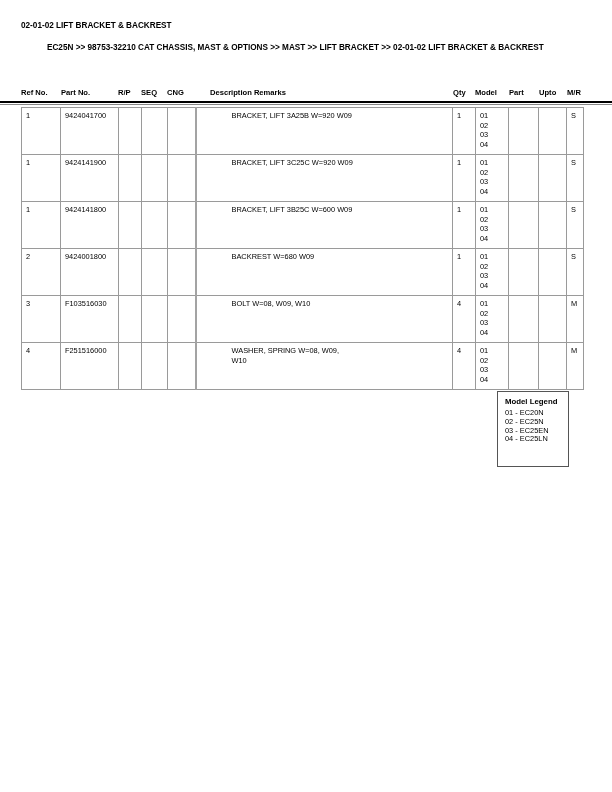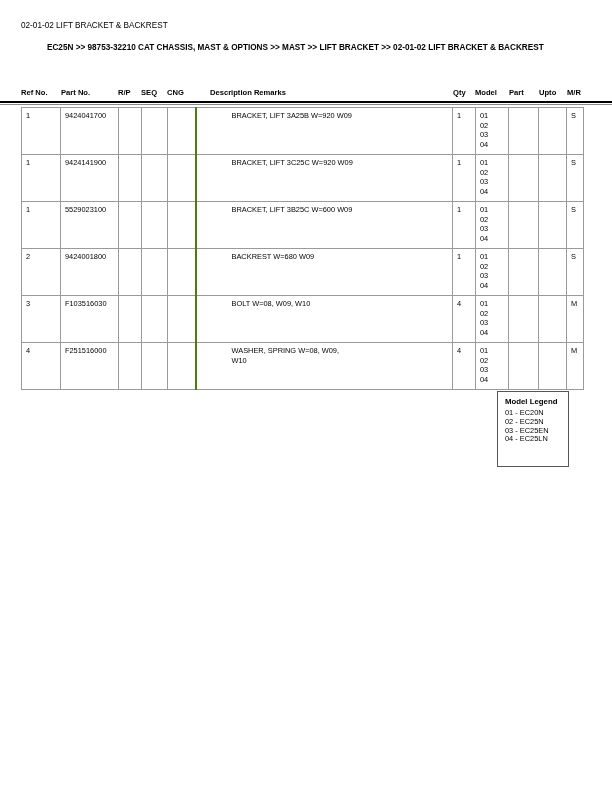--- a/index.html
+++ b/index.html
@@ -1,26 +1,26 @@
 <!DOCTYPE html>
 <html><head>
 <meta charset="utf-8">
 <style>
   html, body { margin:0; padding:0; background:#ffffff; }
   body { width:612px; height:792px; position:relative; overflow:hidden;
          font-family:"Liberation Sans", sans-serif; color:#000; }
-  .title { position:absolute; left:21px; top:21px; font-size:8.2px; font-weight:normal; }
+  .title { position:absolute; left:21px; top:21px; font-size:8.2px; font-weight:bold; }
   .crumb { position:absolute; left:21px; top:43px; font-size:8.2px; font-weight:bold; white-space:nowrap;padding-left:26px; }
   .hdr { position:absolute; top:88px; left:0; width:490px; height:12px; font-size:7.6px; font-weight:bold; }
   .hdr span { position:absolute; top:0; white-space:nowrap; }
   .hline { position:absolute; left:0; top:101px; width:612px; height:2px; background:#000; }
   .hline2 { position:absolute; left:0; top:104px; width:612px; height:1px; background:#888; }
   table.parts { position:absolute; left:21px; top:107px; border-collapse:collapse; table-layout:fixed; font-size:7.4px; }
   table.parts td { border:1px solid #9a9a9a; vertical-align:top; padding:3px 0 0 4px; height:43px; line-height:9.6px; }
-  table.parts td.desc { border-left:2px solid #4d7c0f;padding-left:35px; }
+  table.parts td.desc { border-left:2px solid #a3a3a3;padding-left:35px; }
   .model-line { display:block; }
   .legend { position:absolute; left:497px; top:391px; width:72px; height:76px; border:1px solid #555; font-size:7.4px; padding:0; box-sizing:border-box; }
   .legend .lt { font-weight:bold; font-size:7.8px; margin:5px 0 3px 7px; }
   .legend .li { margin-left:7px; line-height:8.8px; }
 </style>
 </head>
 <body>
 
 <div class="title">02-01-02 LIFT BRACKET &amp; BACKREST</div>
 <div class="crumb">EC25N &gt;&gt; 98753-32210 CAT CHASSIS, MAST &amp; OPTIONS &gt;&gt; MAST &gt;&gt; LIFT BRACKET &gt;&gt; 02-01-02 LIFT BRACKET &amp; BACKREST</div>
@@ -87,21 +87,21 @@
         <span class="model-line">02</span>
         <span class="model-line">03</span>
         <span class="model-line">04</span>
       </td>
       <td></td>
       <td></td>
       <td>S</td>
     </tr>
     <tr>
       <td>1</td>
-      <td>5529023100</td>
+      <td>9424141800</td>
       <td></td>
       <td></td>
       <td></td>
       <td class="desc">BRACKET, LIFT 3B25C W=600 W09</td>
       <td>1</td>
       <td>
         <span class="model-line">01</span>
         <span class="model-line">02</span>
         <span class="model-line">03</span>
         <span class="model-line">04</span>

